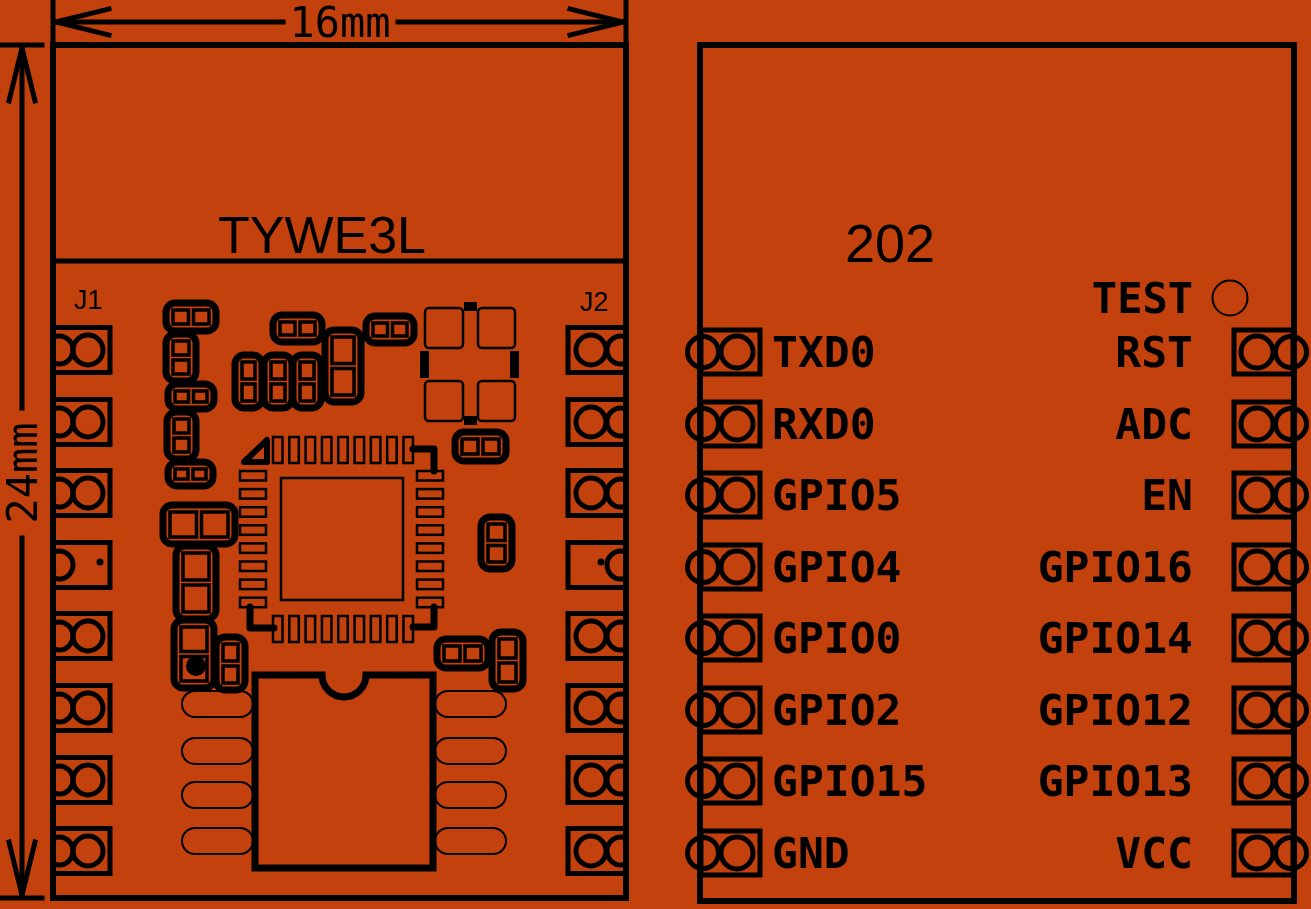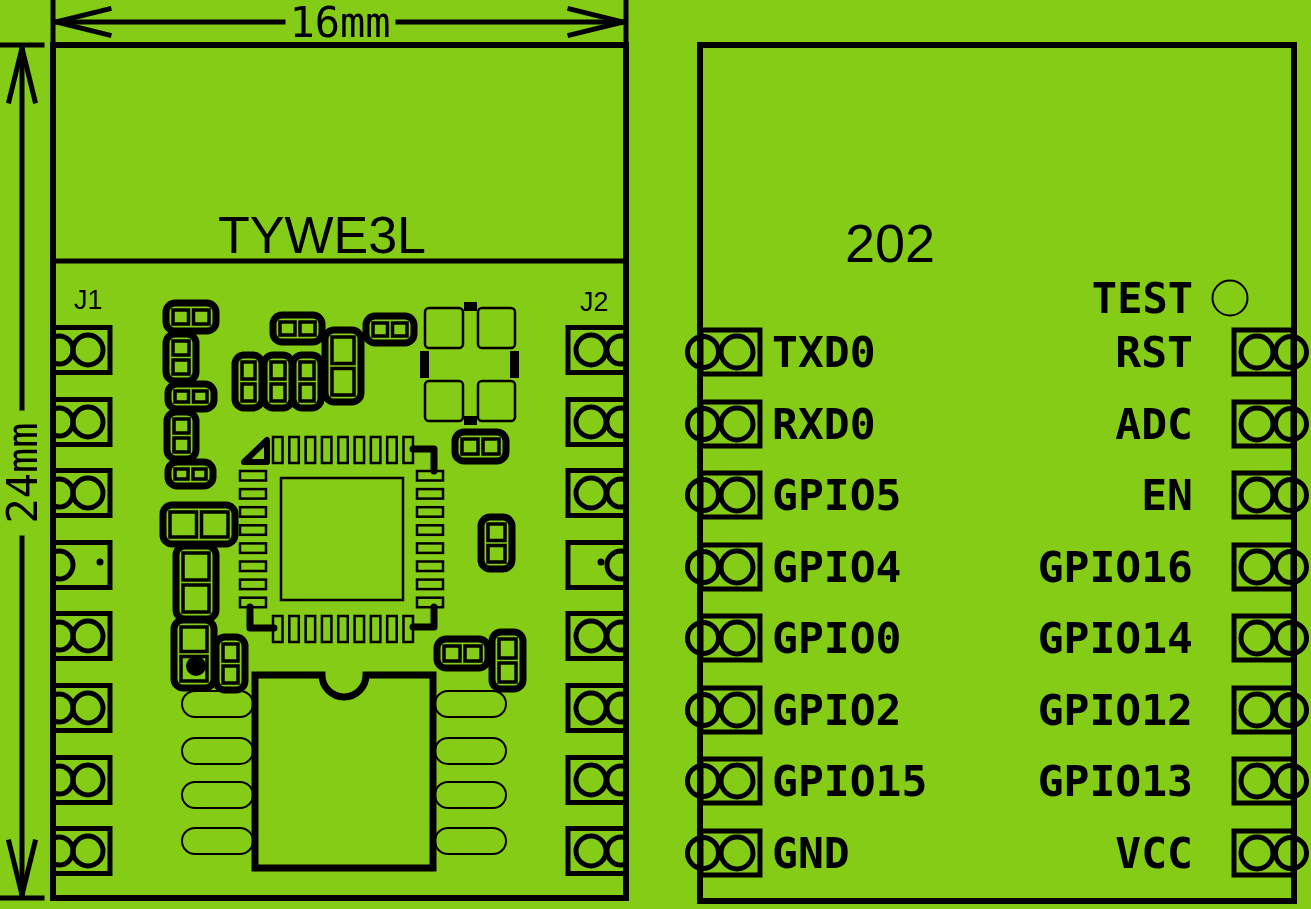--- a/index.html
+++ b/index.html
@@ -1,16 +1,16 @@
 <!DOCTYPE html>
 <html><head>
 <meta charset="utf-8">
 <style>
   html,body{margin:0;padding:0;background:#fff;}
-  #stage{position:relative;width:1311px;height:909px;background:#84cc16;overflow:hidden;}
+  #stage{position:relative;width:1311px;height:909px;background:#c2410c;overflow:hidden;}
   svg{display:block;}
   .ln{stroke:#000;fill:none;stroke-linecap:square;}
   .rnd{stroke-linejoin:round;stroke-linecap:round;}
   .w2{stroke-width:2;}
   .w25{stroke-width:2.5;}
   .w5{stroke-width:5;}
   .w6{stroke-width:6;}
   .w7{stroke-width:7;}
   .blk{fill:#000;stroke:none;}
   text{fill:#000;stroke:none;}

